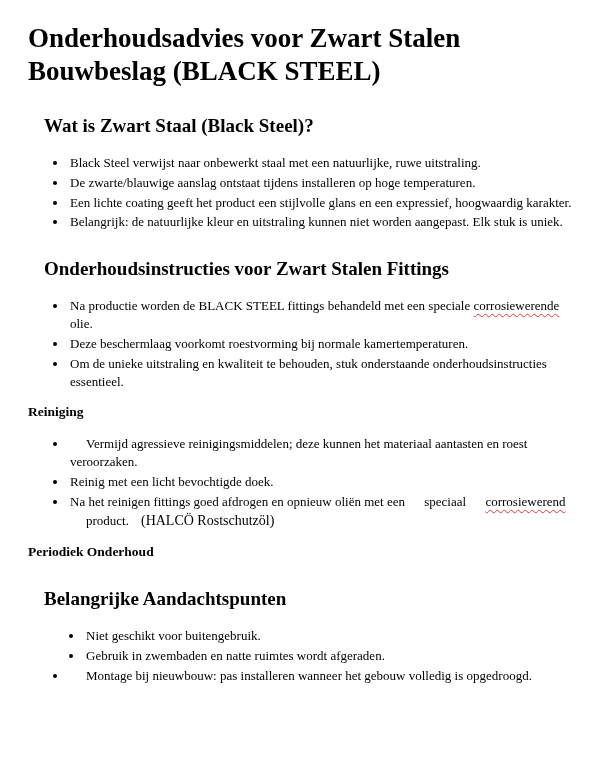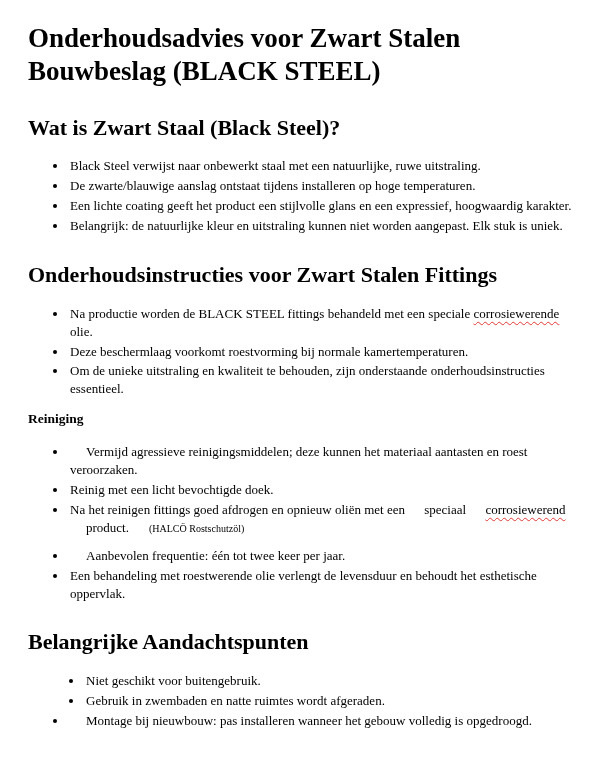--- a/index.html
+++ b/index.html
@@ -14,23 +14,23 @@
     line-height: 1.38;
     padding: 22px 36px 24px 28px;
   }
   h1 {
     font-size: 27px;
     line-height: 1.22;
     margin: 0 0 16px 0;
     font-weight: bold;
   }
   h2 {
-    font-size: 22px;
+    font-size: 19px;
     line-height: 1.25;
-    margin: 26px 0 16px 0;
+    margin: 26px 0 16px 16px;
     font-weight: bold;
   }
   h3 {
     font-size: 13.5px;
     margin: 12px 0 14px 0;
     font-weight: bold;
   }
   ul {
     margin: 0 0 10px 0;
     padding-left: 40px;
@@ -42,22 +42,22 @@
   }
   .bold { font-weight: normal; margin-left: 16px; }
   .squiggly {
     text-decoration-line: underline;
     text-decoration-style: wavy;
     text-decoration-color: #e53935;
     text-decoration-thickness: 1px;
     text-underline-offset: 3px;
   }
   .note {
-    font-size: 10px;
-    margin-left: 20px;
+    font-size: 14px;
+    margin-left: 12px;
     white-space: nowrap;
   }
 </style>
 </head>
 <body>
 
 <div>
 
   <h1>Onderhoudsadvies voor Zwart Stalen Bouwbeslag (BLACK STEEL)</h1>
 
@@ -66,34 +66,31 @@
     <li>Black Steel verwijst naar onbewerkt staal met een natuurlijke, ruwe uitstraling.</li>
     <li>De zwarte/blauwige aanslag ontstaat tijdens installeren op hoge temperaturen.</li>
     <li>Een lichte coating geeft het product een stijlvolle glans en een expressief, hoogwaardig karakter.</li>
     <li>Belangrijk: de natuurlijke kleur en uitstraling kunnen niet worden aangepast. Elk stuk is uniek.</li>
   </ul>
 
   <h2>Onderhoudsinstructies voor Zwart Stalen Fittings</h2>
   <ul>
     <li><span>Na productie worden de BLACK STEEL fittings behandeld met een speciale </span><span class="squiggly">corrosiewerende</span><span> olie.</span></li>
     <li>Deze beschermlaag voorkomt roestvorming bij normale kamertemperaturen.</li>
-    <li>Om de unieke uitstraling en kwaliteit te behouden, zijn onderstaande onderhoudsinstructies essentieel.</li>
+    <li>Om de unieke uitstraling en kwaliteit te behouden, stuk onderstaande onderhoudsinstructies essentieel.</li>
   </ul>
 
   <h3>Reiniging</h3>
   <ul>
     <li><span class="bold">Vermijd agressieve reinigingsmiddelen</span><span>; deze kunnen het materiaal aantasten en roest veroorzaken.</span></li>
     <li>Reinig met een licht bevochtigde doek.</li>
     <li><span>Na het reinigen fittings goed afdrogen en opnieuw oliën met een </span><span class="bold">speciaal </span><span class="bold squiggly">corrosiewerend</span><span class="bold"> product</span><span>.</span><span class="note">(HALCÖ Rostschutzöl)</span></li>
   </ul>
 
-  <ul>
-    <li><span class="bold">Aanbevolen frequentie:</span><span> één tot twee keer per jaar.</span></li>
-    <li>Een behandeling met roestwerende olie verlengt de levensduur en behoudt het esthetische oppervlak.</li>
-  </ul>
+  <h3>Periodiek Onderhoud</h3>
 
   <h2>Belangrijke Aandachtspunten</h2>
   <ul>
     <li class="bold">Niet geschikt voor buitengebruik.</li>
     <li class="bold">Gebruik in zwembaden en natte ruimtes wordt afgeraden.</li>
     <li><span class="bold">Montage bij nieuwbouw:</span><span> pas installeren wanneer het gebouw volledig is opgedroogd.</span></li>
   </ul>
 
 </div>
 

